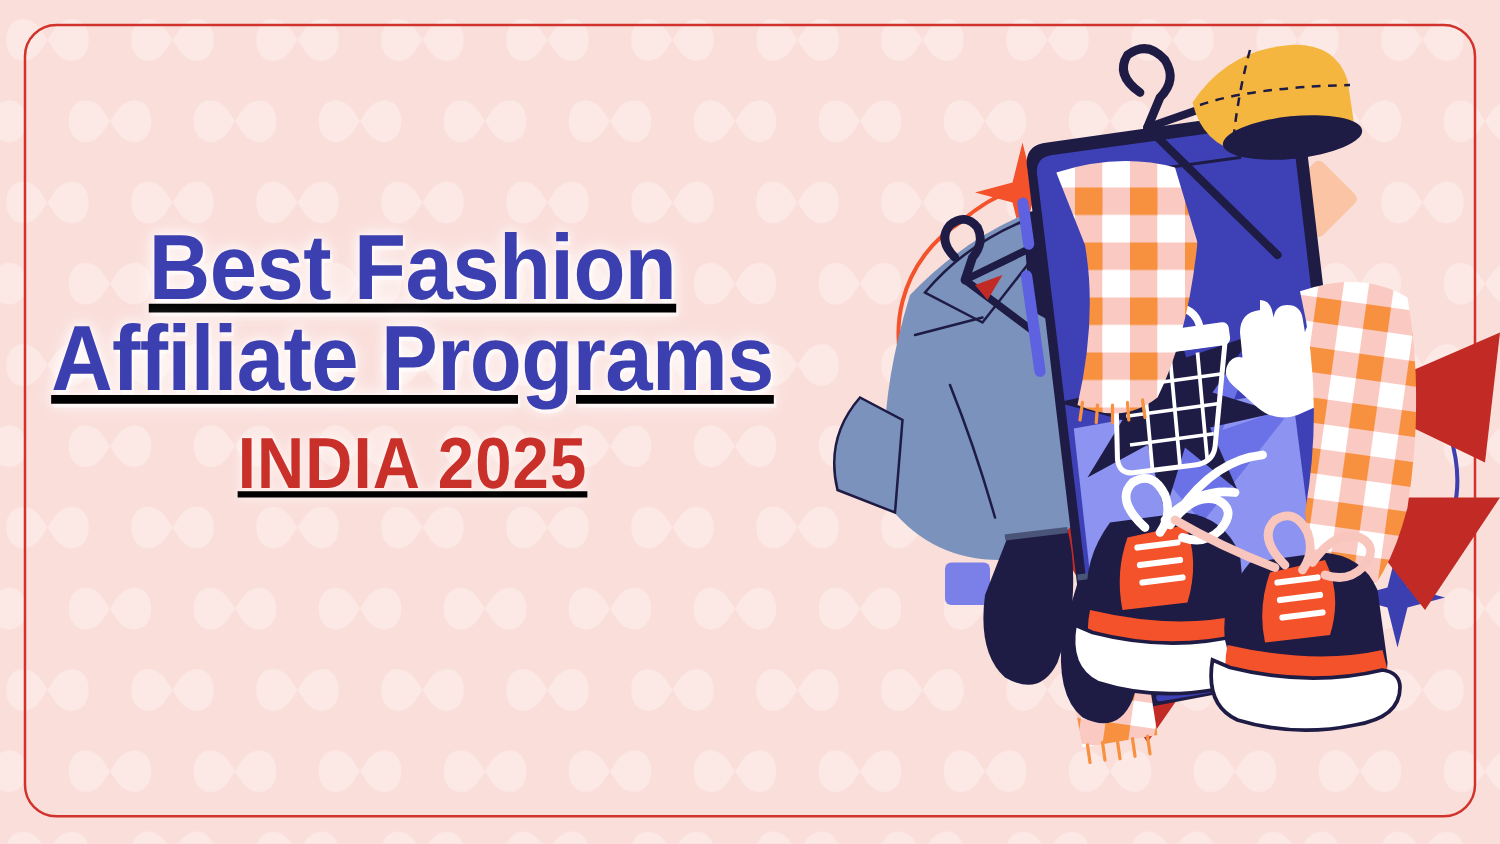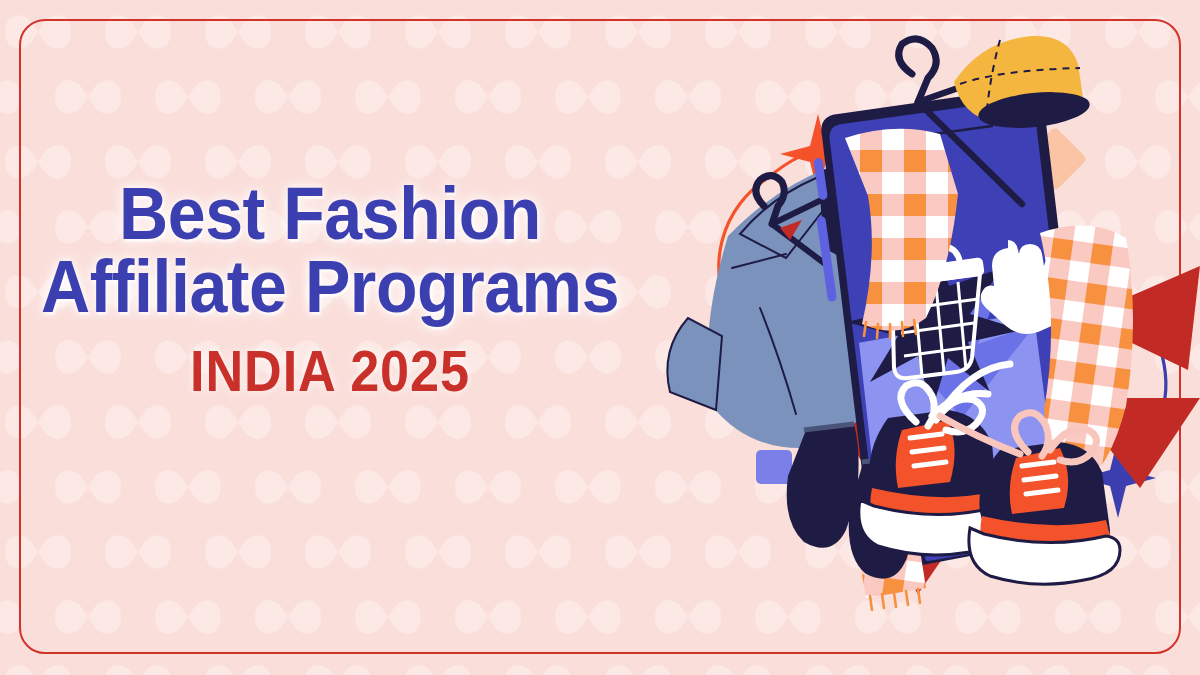--- a/index.html
+++ b/index.html
@@ -32,20 +32,21 @@
     pointer-events:none;
   }
 
   
   #headline{
     position:absolute;
     left:0px; top:178px;
     width:660px;
     text-align:center;
     z-index:6;
+    text-decoration:underline;
   }
   .hl-line{
     display:block;
     font-family:"Liberation Sans Narrow","Liberation Sans",sans-serif;
     font-weight:bold;
     color:#3B3FB0;
     line-height:0.96;
     letter-spacing:-0.5px;
     white-space:nowrap;
     text-shadow:

